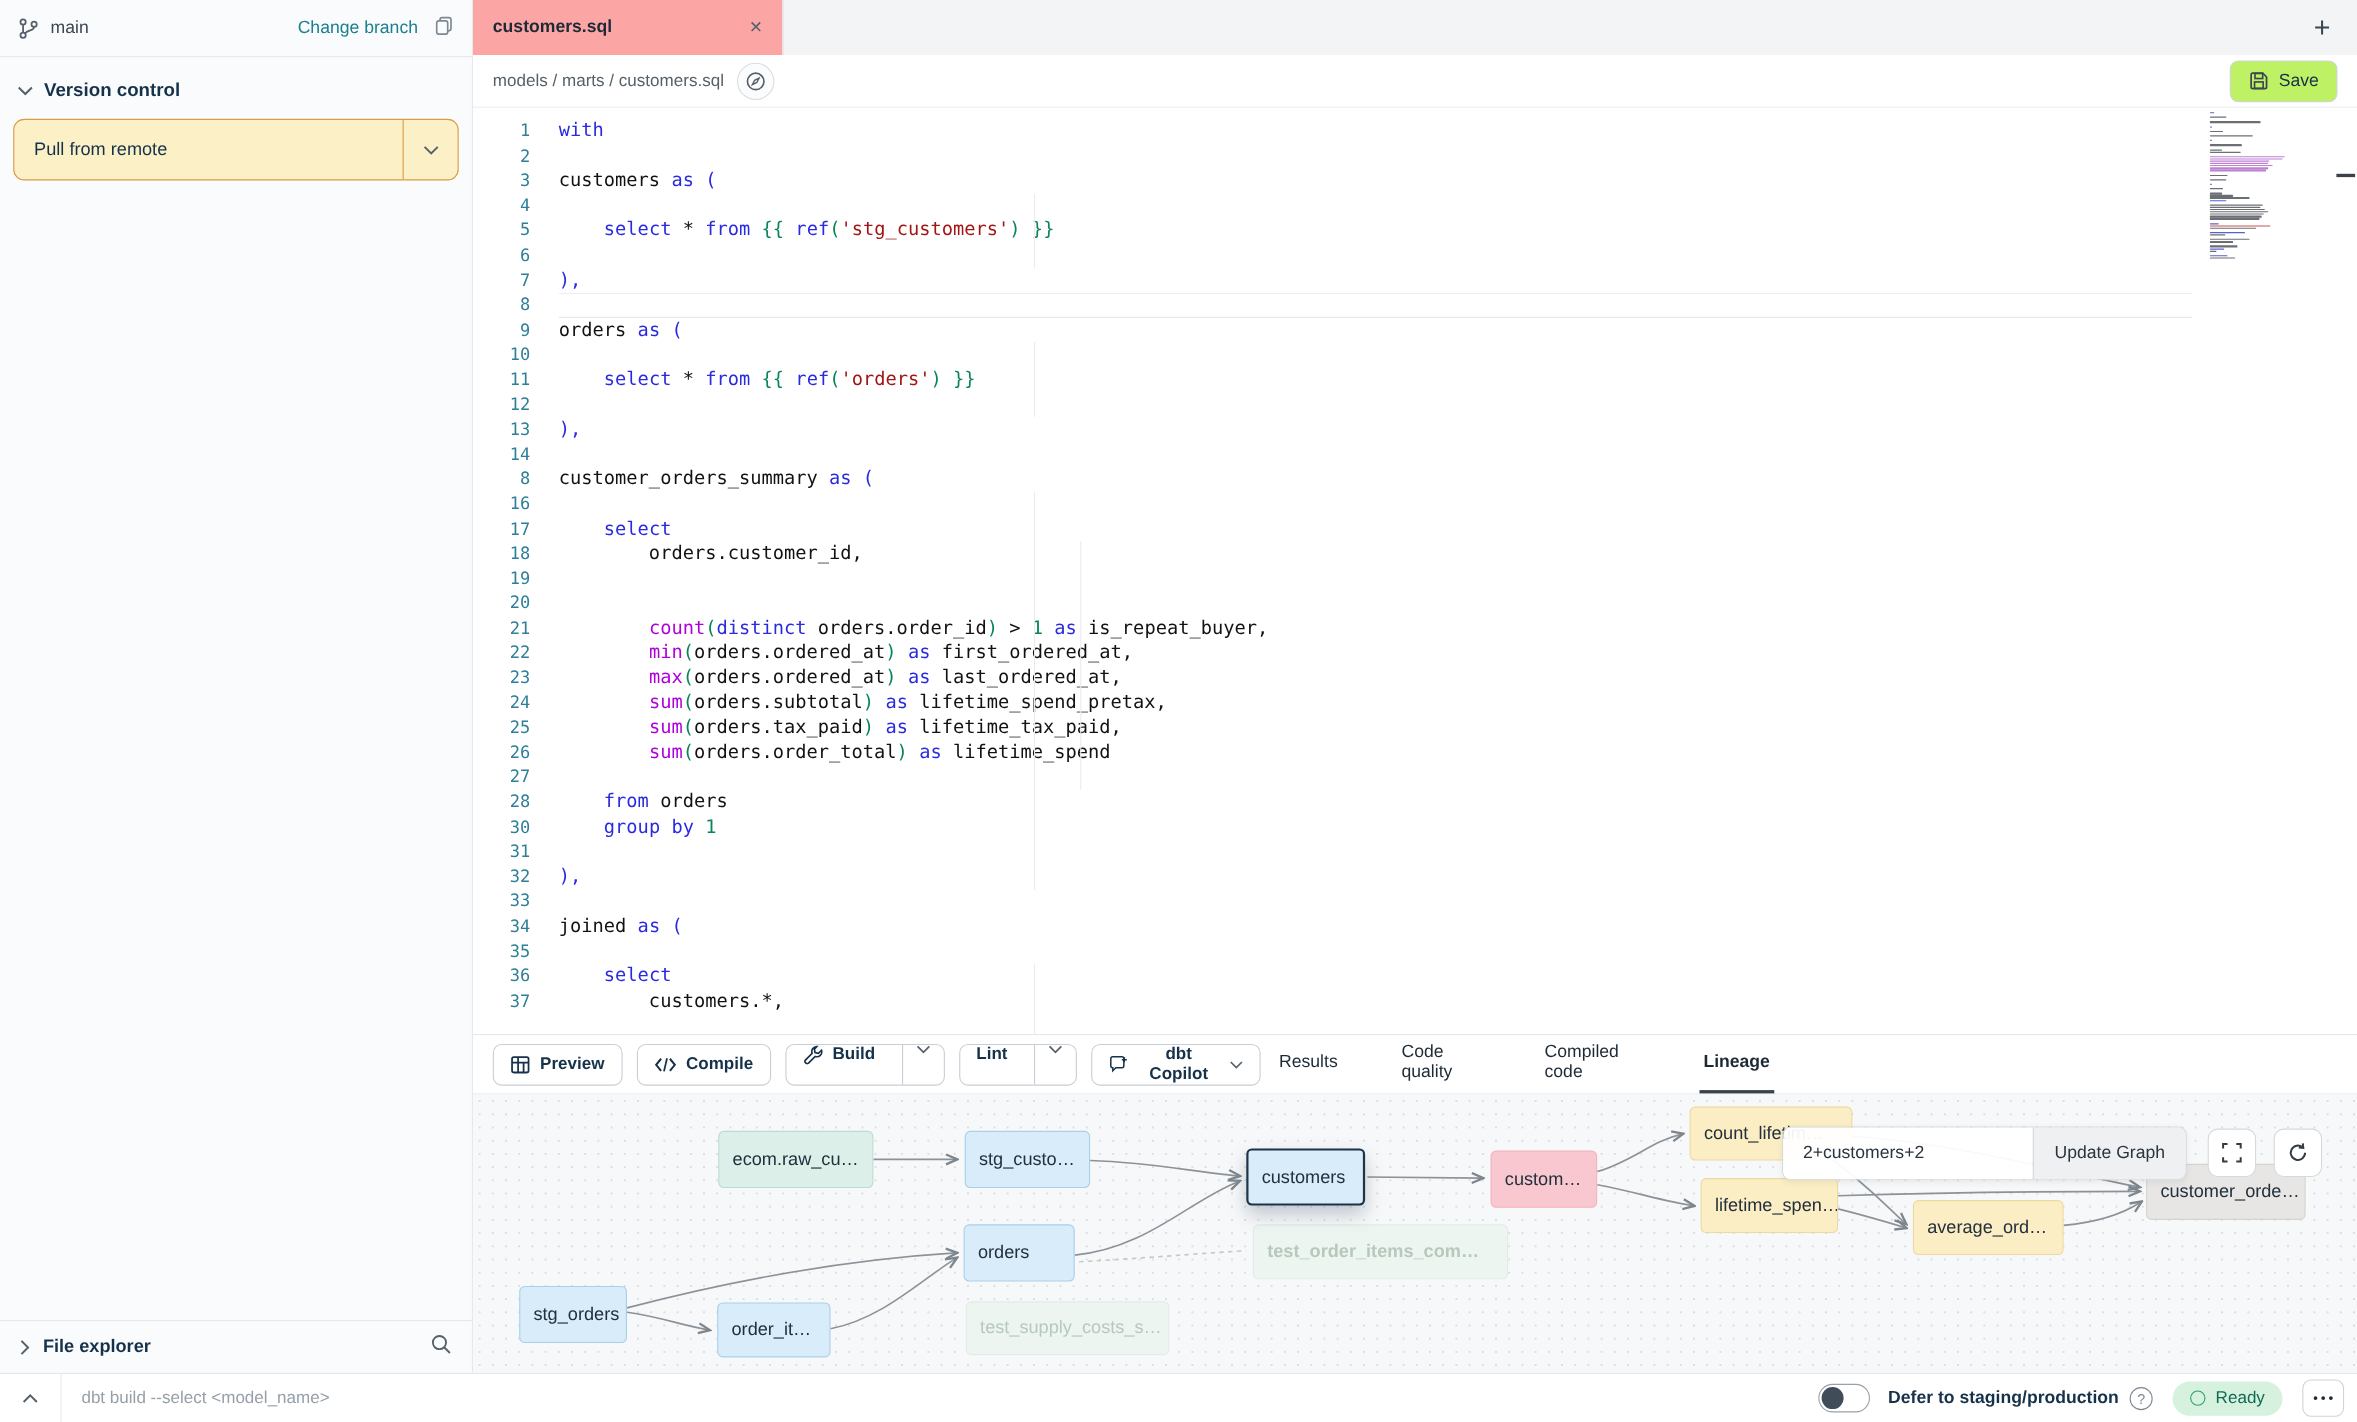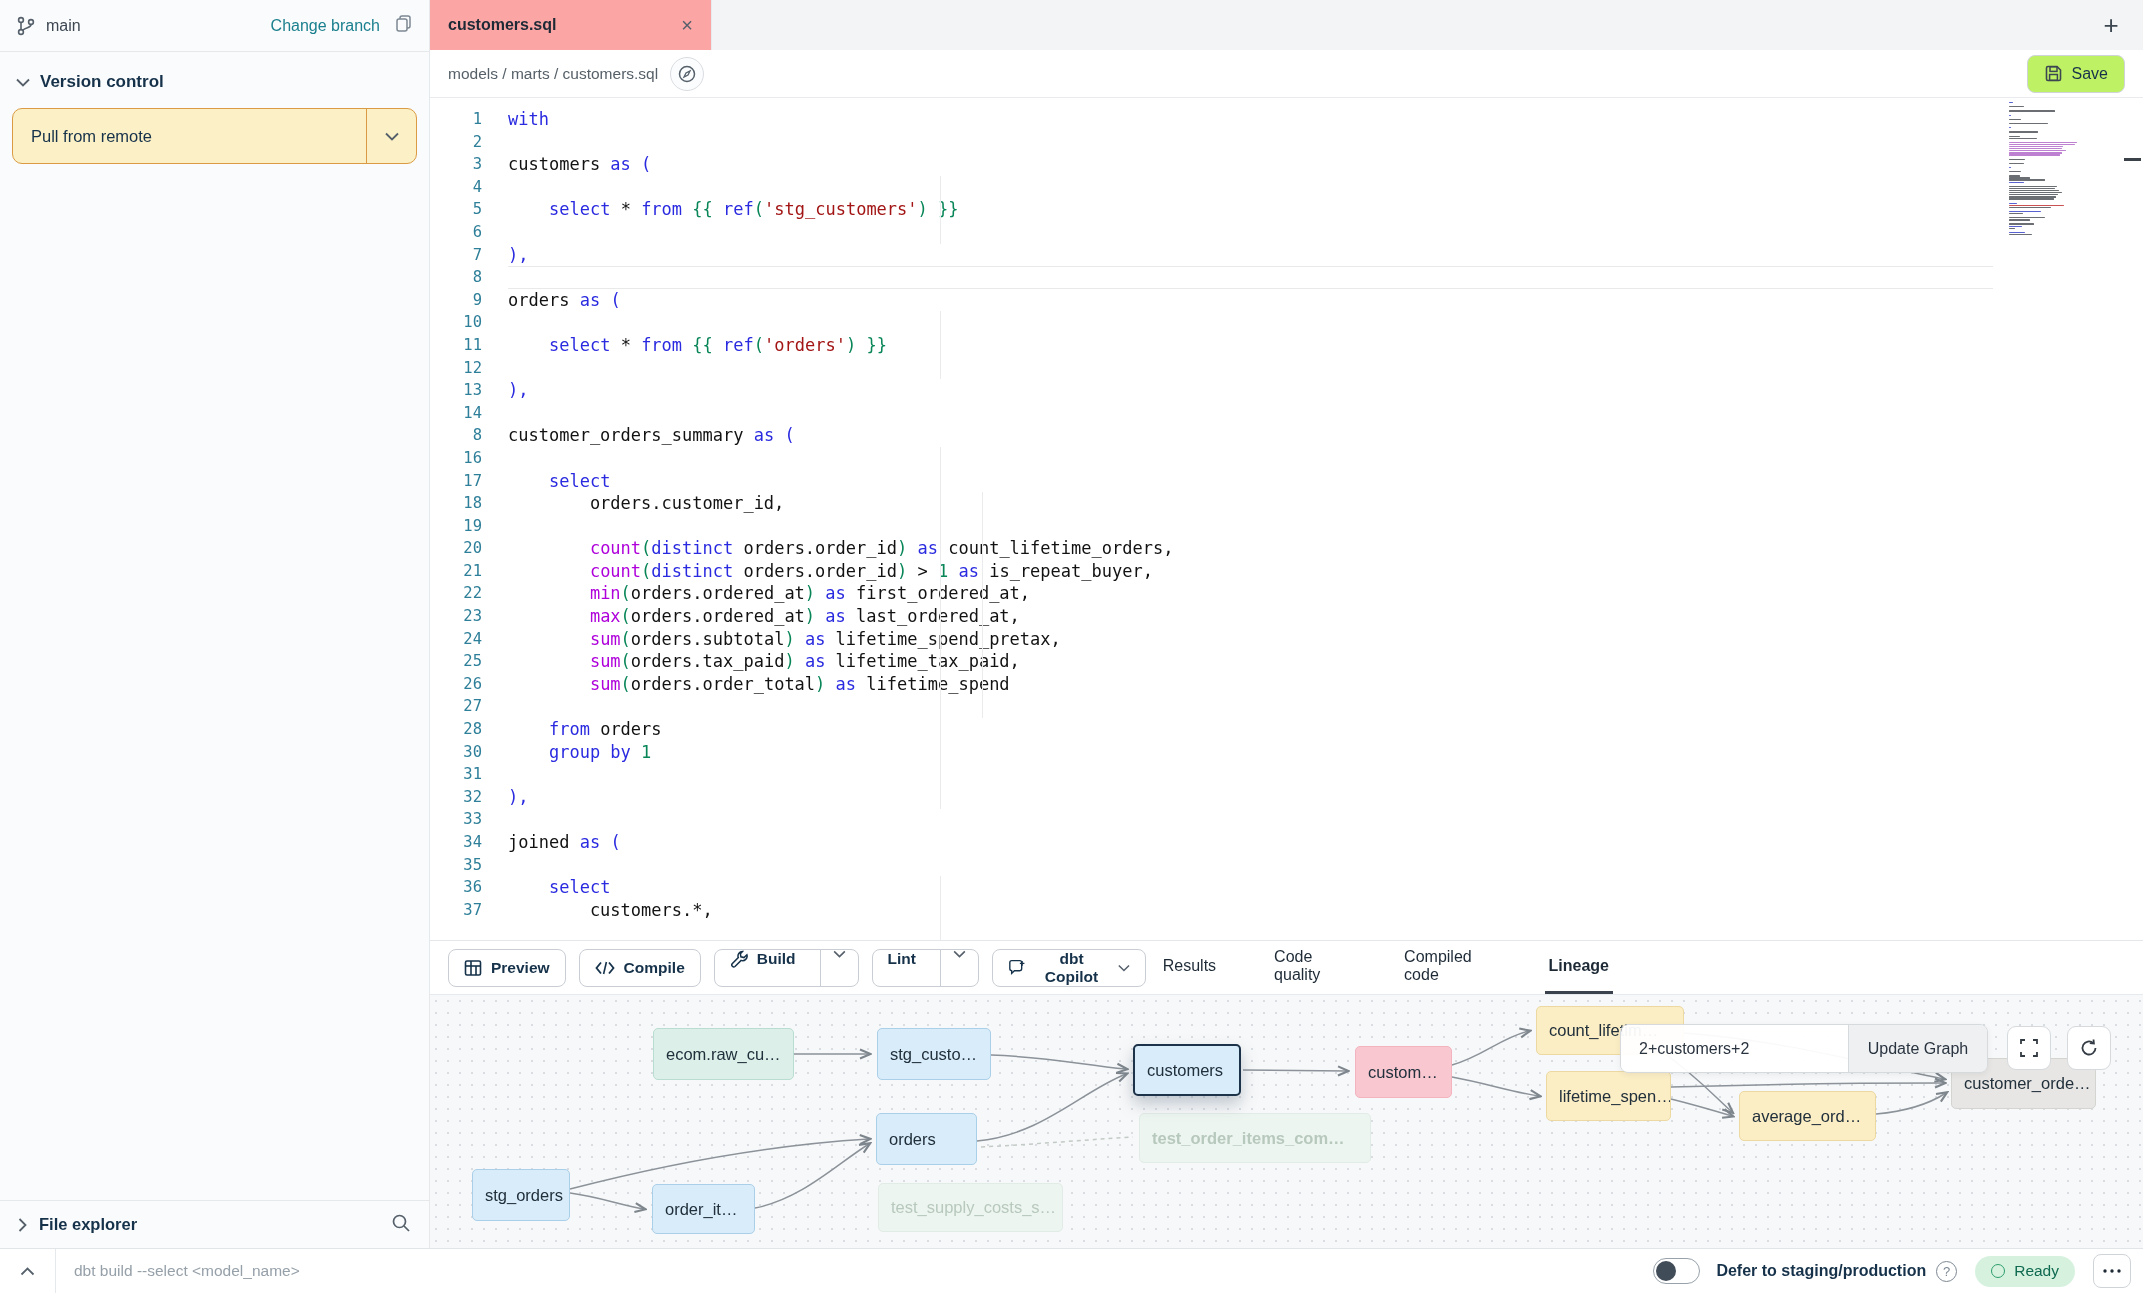--- a/index.html
+++ b/index.html
@@ -286,21 +286,20 @@
           <div class="row">
             <span class="ln">18</span>
             <span class="code"><span class="tok-p">        orders.customer_id,</span></span>
           </div>
           <div class="row">
             <span class="ln">19</span>
             <span class="code"></span>
           </div>
           <div class="row">
             <span class="ln">20</span>
-            <span class="code"><span class="tok-p">        </span><span class="tok-f">count</span><span class="tok-g">(</span><span class="tok-k">distinct</span><span class="tok-p"> orders.order_id</span><span class="tok-g">)</span><span class="tok-p"> </span><span class="tok-k">as</span><span class="tok-p"> count_lifetime_orders,</span></span>
           </div>
           <div class="row">
             <span class="ln">21</span>
             <span class="code"><span class="tok-p">        </span><span class="tok-f">count</span><span class="tok-g">(</span><span class="tok-k">distinct</span><span class="tok-p"> orders.order_id</span><span class="tok-g">)</span><span class="tok-p"> &gt; </span><span class="tok-g">1</span><span class="tok-p"> </span><span class="tok-k">as</span><span class="tok-p"> is_repeat_buyer,</span></span>
           </div>
           <div class="row">
             <span class="ln">22</span>
             <span class="code"><span class="tok-p">        </span><span class="tok-f">min</span><span class="tok-g">(</span><span class="tok-p">orders.ordered_at</span><span class="tok-g">)</span><span class="tok-p"> </span><span class="tok-k">as</span><span class="tok-p"> first_ordered_at,</span></span>
           </div>
           <div class="row">

